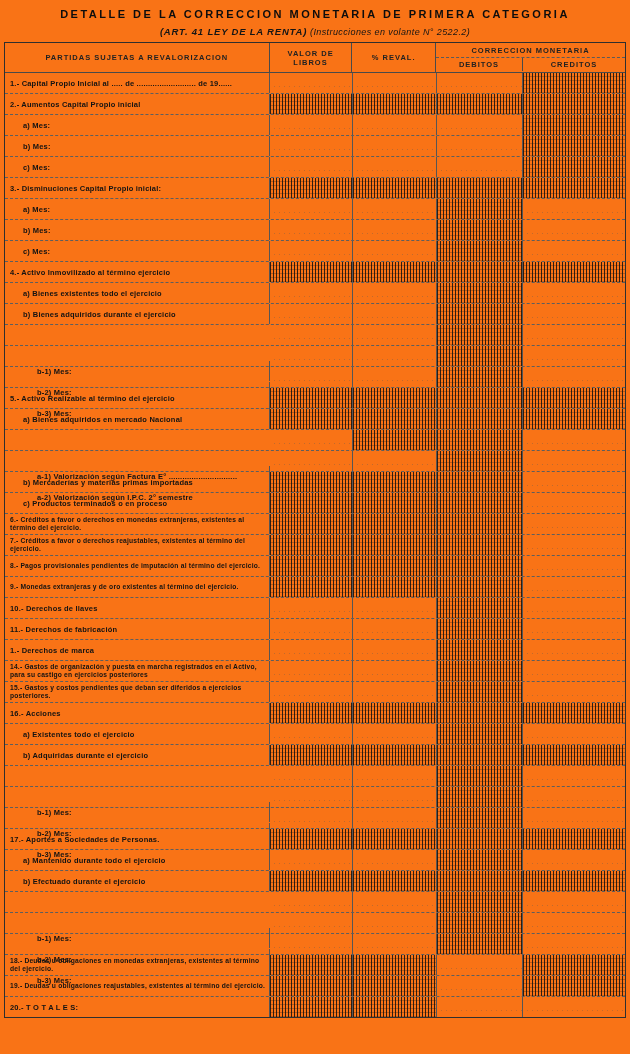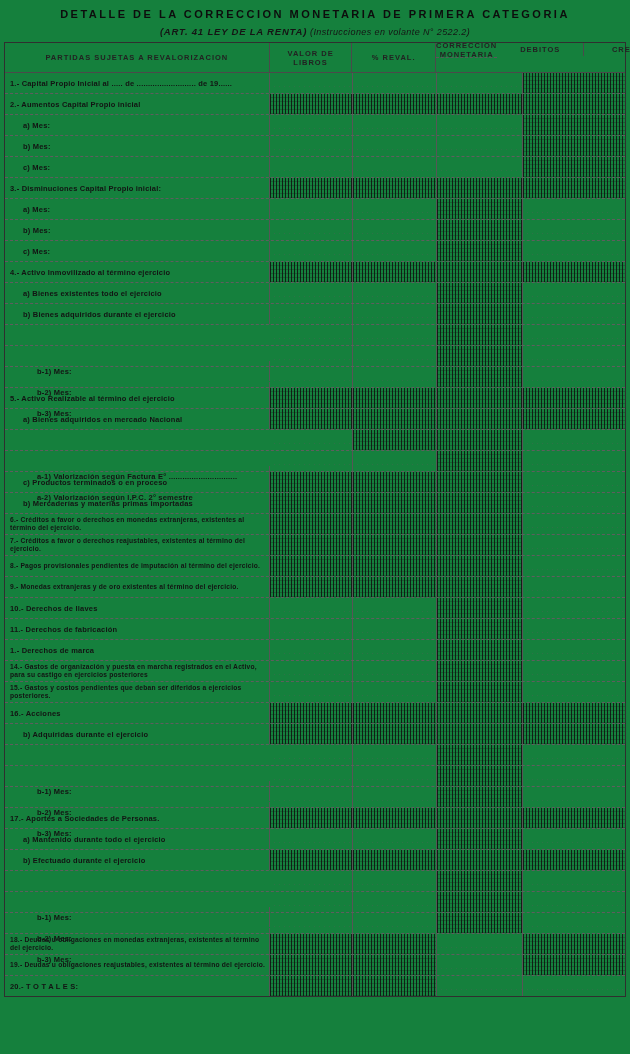--- a/index.html
+++ b/index.html
@@ -1,17 +1,17 @@
 <!DOCTYPE html>
 <html><head>
 <meta charset="utf-8">
 <style>
   html,body{margin:0;padding:0;background:#e8e8e4;}
   .page{
-    width:630px;height:1054px;background:#15803d;position:relative;
+    width:630px;height:1054px;background:#f97316;position:relative;
     font-family:"Liberation Sans",sans-serif;color:#111;overflow:hidden;
     box-sizing:border-box;padding:4px;
   }
   .title{
     text-align:center;font-size:11px;font-weight:bold;letter-spacing:2.5px;
     padding-top:4px;color:#0d0d0d;
   }
   .subtitle{
     text-align:center;font-size:9px;padding:6px 0 5px 0;color:#151515;letter-spacing:.4px;font-style:italic;
   }
@@ -26,21 +26,21 @@
     display:flex;align-items:center;justify-content:center;text-align:center;
   }
   .hcell:last-child{border-right:none;}
   .h-partidas{width:266px;height:29px;}
   .h-vl{width:83px;height:29px;padding:0 4px;}
   .h-rv{width:84px;height:29px;padding:0 4px;}
   .h-cm{width:189px;height:15px;border-bottom:1px dashed #5a5a5a;}
   .h-sub{display:flex;height:13px;}
   .h-de{width:87px;text-align:center;}
   .h-cr{width:102px;border-right:none !important;}
-  .rt{width:189px;display:flex;flex-direction:row;}
+  .rt{width:189px;display:flex;flex-direction:column;}
   .row{display:flex;border-bottom:1px dashed #5e5e5e;height:20px;}
   .row:last-child{border-bottom:none;}
   .cell{box-sizing:border-box;border-right:1px solid #565656;height:100%;}
   .cell:last-child{border-right:none;}
   .c-label{
     width:266px;font-size:7.5px;font-weight:bold;color:#131313;
     display:flex;align-items:center;letter-spacing:.2px;line-height:1.2;
   }
   .c-vl{width:83px;}
   .c-rv{width:84px;}
@@ -211,33 +211,33 @@
           <div class="cell c-cr open"></div>
         </div>
         <div class="row">
           <div class="cell c-label ind2">a-2) Valorización según I.P.C. 2° semestre</div>
           <div class="cell c-vl open"></div>
           <div class="cell c-rv open"></div>
           <div class="cell c-de hatch"></div>
           <div class="cell c-cr open"></div>
         </div>
         <div class="row">
+          <div class="cell c-label ind1">b) Mercaderías y materias primas importadas</div>
+          <div class="cell c-vl hatch"></div>
+          <div class="cell c-rv hatch"></div>
+          <div class="cell c-de hatch"></div>
+          <div class="cell c-cr open"></div>
+        </div>
+        <div class="row">
           <div class="cell c-label ind1">c) Productos terminados o en proceso</div>
           <div class="cell c-vl hatch"></div>
           <div class="cell c-rv hatch"></div>
           <div class="cell c-de hatch"></div>
           <div class="cell c-cr open"></div>
         </div>
-        <div class="row">
-          <div class="cell c-label ind1">b) Mercaderías y materias primas importadas</div>
-          <div class="cell c-vl hatch"></div>
-          <div class="cell c-rv hatch"></div>
-          <div class="cell c-de hatch"></div>
-          <div class="cell c-cr open"></div>
-        </div>
         <div class="row small">
           <div class="cell c-label ind0">6.- Créditos a favor o derechos en monedas extranjeras, existentes al término del ejercicio.</div>
           <div class="cell c-vl hatch"></div>
           <div class="cell c-rv hatch"></div>
           <div class="cell c-de hatch"></div>
           <div class="cell c-cr open"></div>
         </div>
         <div class="row small">
           <div class="cell c-label ind0">7.- Créditos a favor o derechos reajustables, existentes al término del ejercicio.</div>
           <div class="cell c-vl hatch"></div>
@@ -293,20 +293,27 @@
           <div class="cell c-rv open"></div>
           <div class="cell c-de hatch"></div>
           <div class="cell c-cr open"></div>
         </div>
         <div class="row">
           <div class="cell c-label ind0">16.- Acciones</div>
           <div class="cell c-vl hatch"></div>
           <div class="cell c-rv hatch"></div>
           <div class="cell c-de hatch"></div>
           <div class="cell c-cr hatch"></div>
+        </div>
+        <div class="row">
+          <div class="cell c-label ind1">a) Existentes todo el ejercicio</div>
+          <div class="cell c-vl open"></div>
+          <div class="cell c-rv open"></div>
+          <div class="cell c-de hatch"></div>
+          <div class="cell c-cr open"></div>
         </div>
         <div class="row">
           <div class="cell c-label ind1">b) Adquiridas durante el ejercicio</div>
           <div class="cell c-vl hatch"></div>
           <div class="cell c-rv hatch"></div>
           <div class="cell c-de hatch"></div>
           <div class="cell c-cr hatch"></div>
         </div>
         <div class="row">
           <div class="cell c-label ind2">b-1) Mes:</div>

